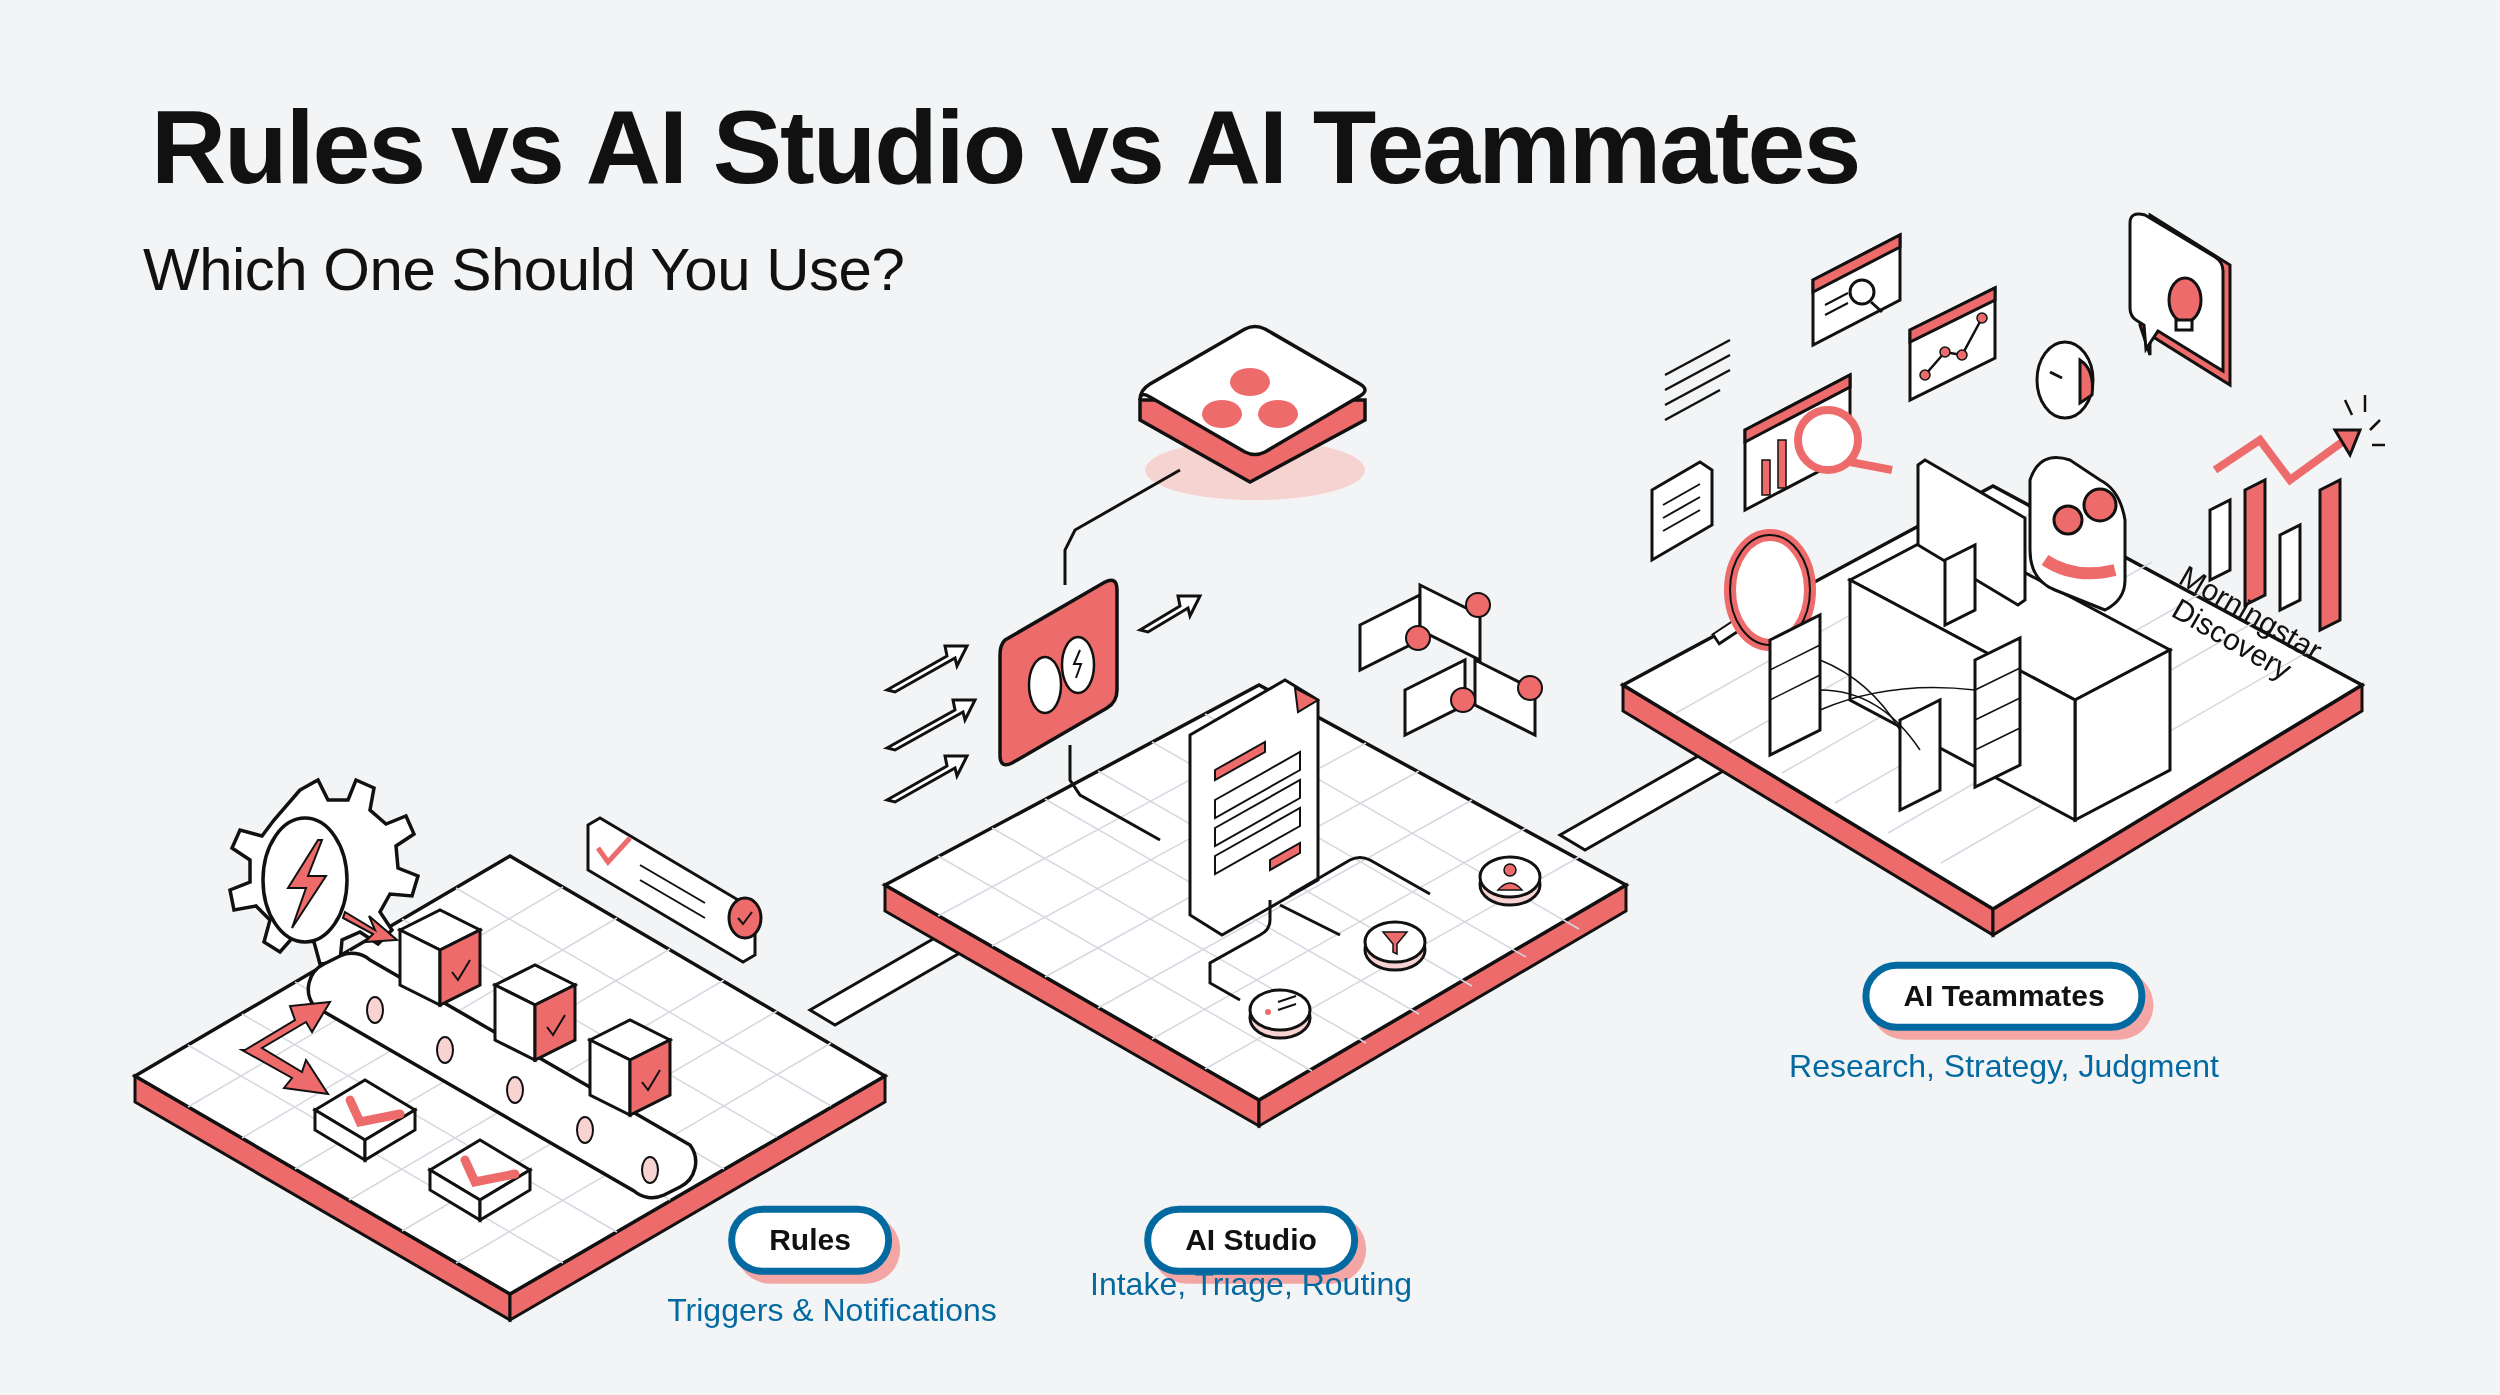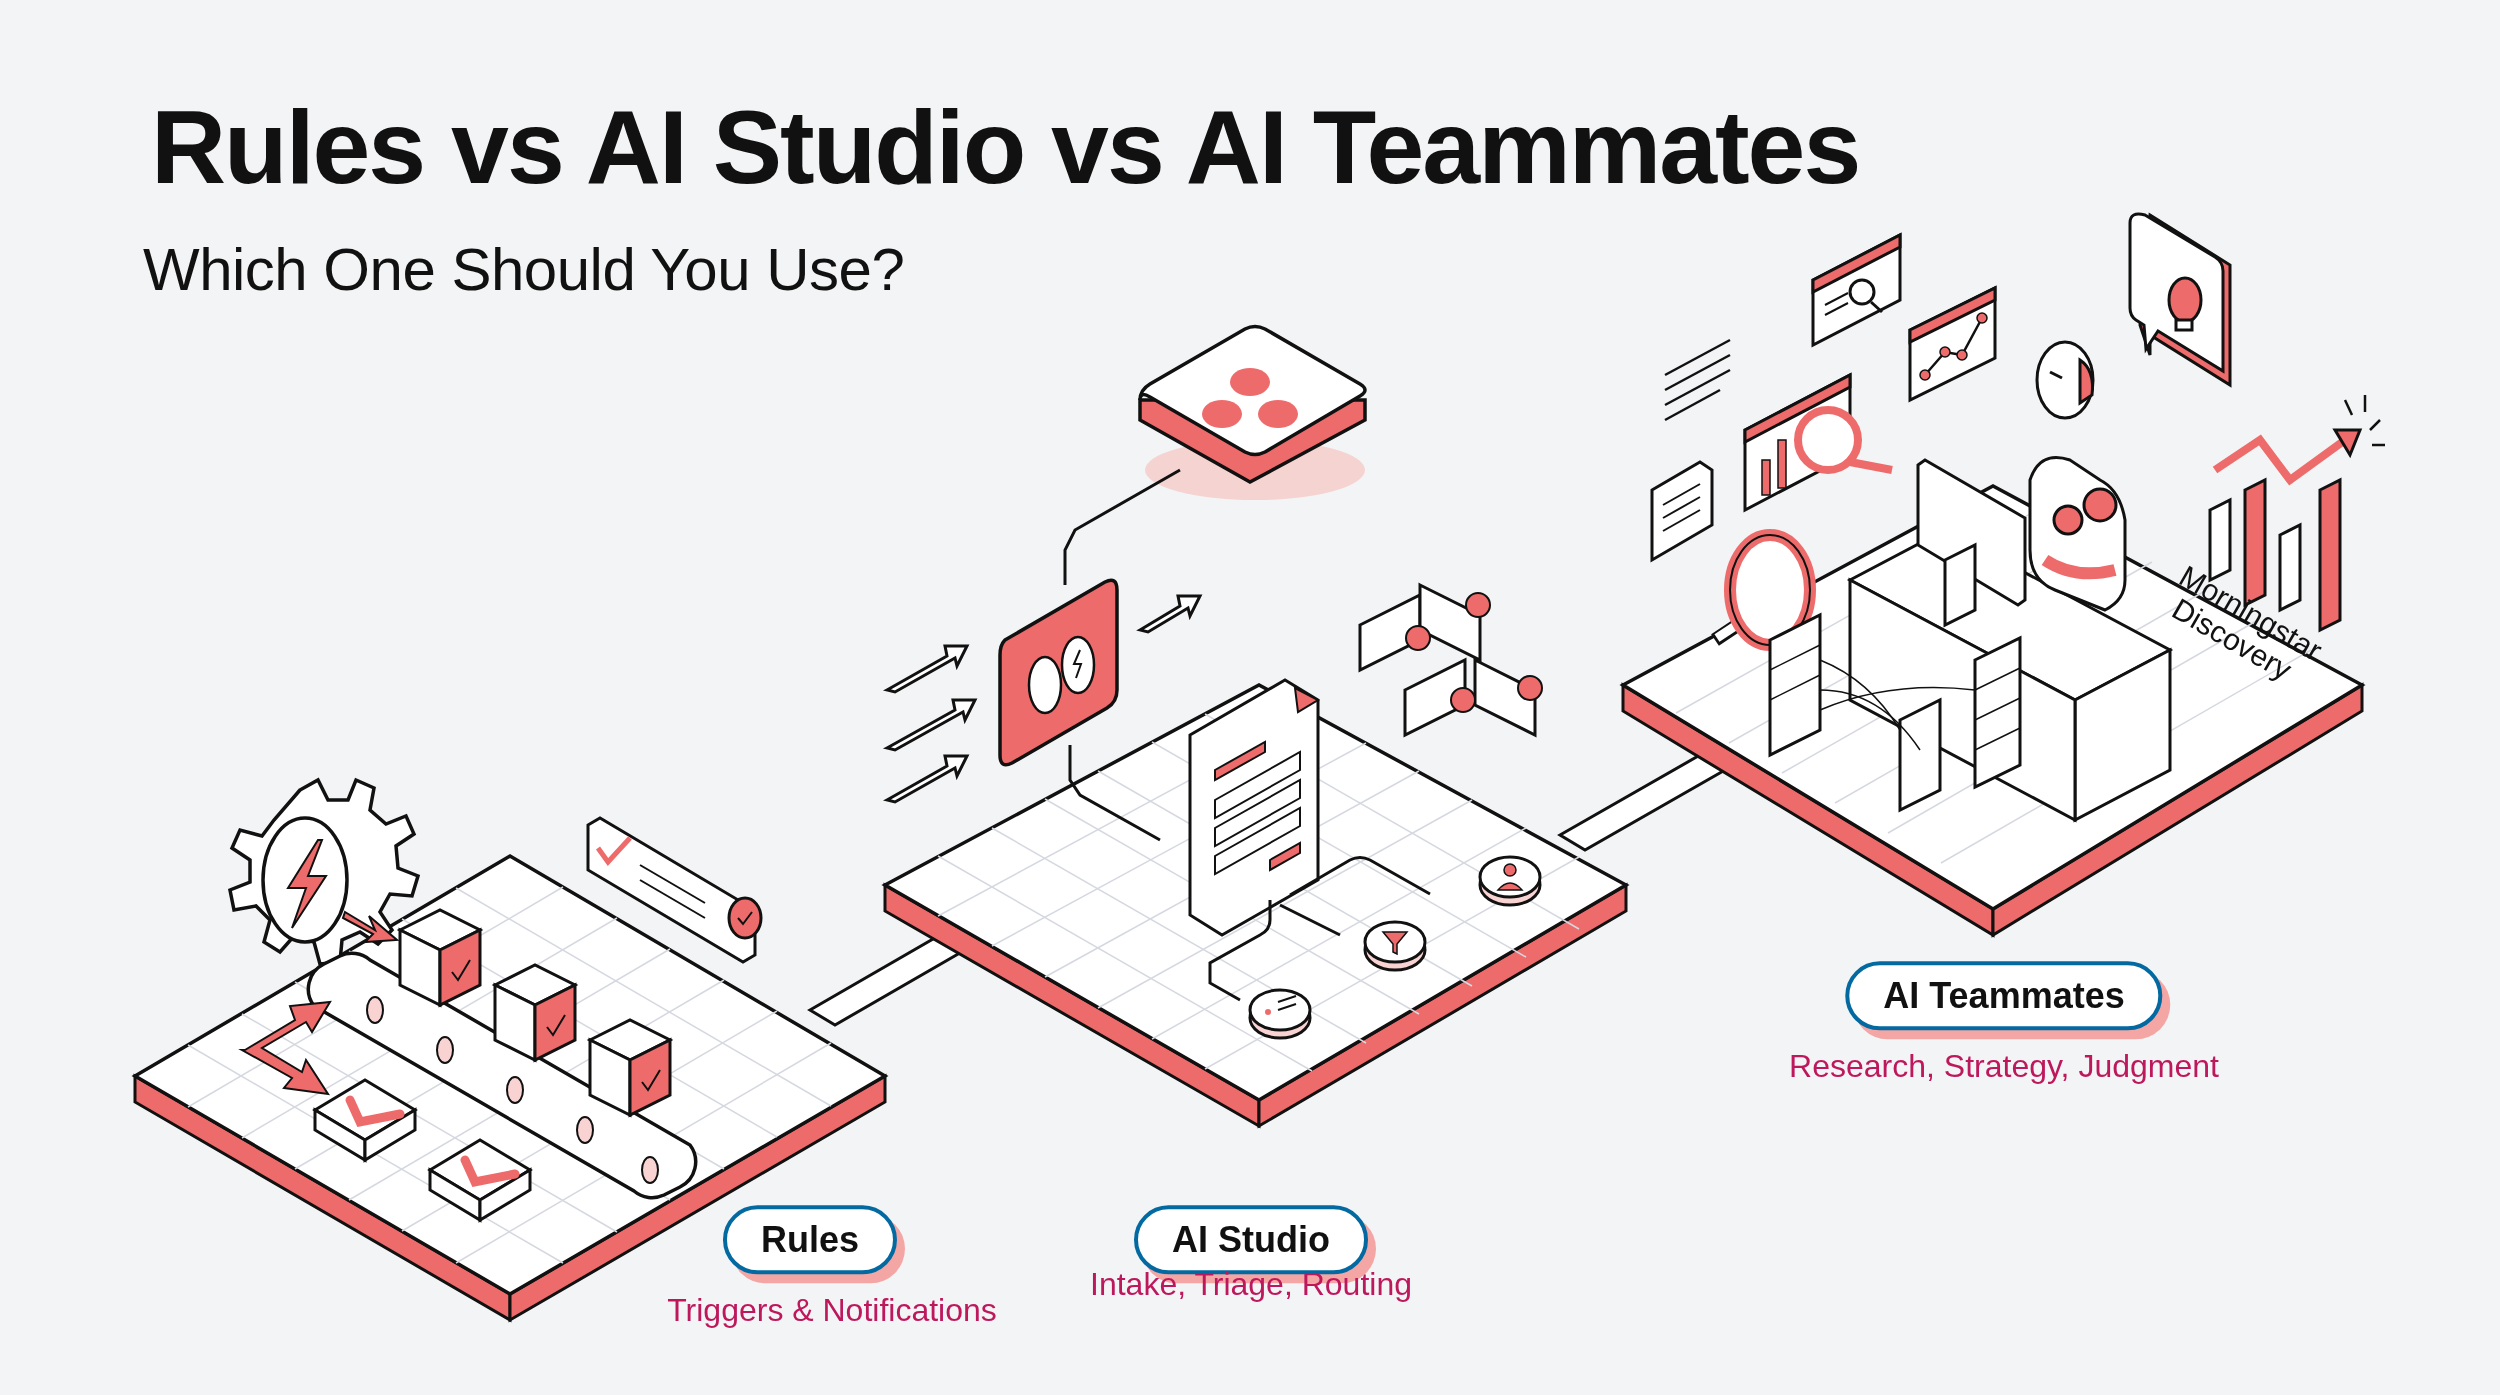--- a/index.html
+++ b/index.html
@@ -15,28 +15,28 @@
     margin:0;
   }
   .subtitle {
     position:absolute; left:135px; top:232px;
     font-size:60px; font-weight:400; line-height:1; margin:8px; letter-spacing:-0.5px;
   }
   svg.scene { position:absolute; left:0; top:0; width:2500px; height:1395px; }
   .pill-wrap { position:absolute; transform:translate(-50%,-50%); text-align:center; }
   .pill {
     position:relative; display:inline-block;
-    background:#fff; border:4px solid #0369a1; border-radius:44px;
-    padding:10px 34px; font-size:36px; font-weight:600; line-height:1.15;
+    background:#fff; border:7px solid #0369a1; border-radius:44px;
+    padding:10px 34px; font-size:30px; font-weight:600; line-height:1.15;
     box-shadow:8px 9px 0 0 #F3A6A4;
     white-space:nowrap;
   }
   .pill-sub {
     position:absolute; transform:translate(-50%,0);
-    font-size:32px; white-space:nowrap; color:#be185d;
+    font-size:32px; white-space:nowrap; color:#0369a1;
   }
   .morning {
     position:absolute; left:2190px; top:560px;
     font-size:30px; font-weight:500; line-height:1.05;
     transform:rotate(30deg); transform-origin:left top; color:#111;
   }
 </style>
 </head>
 <body>
 

